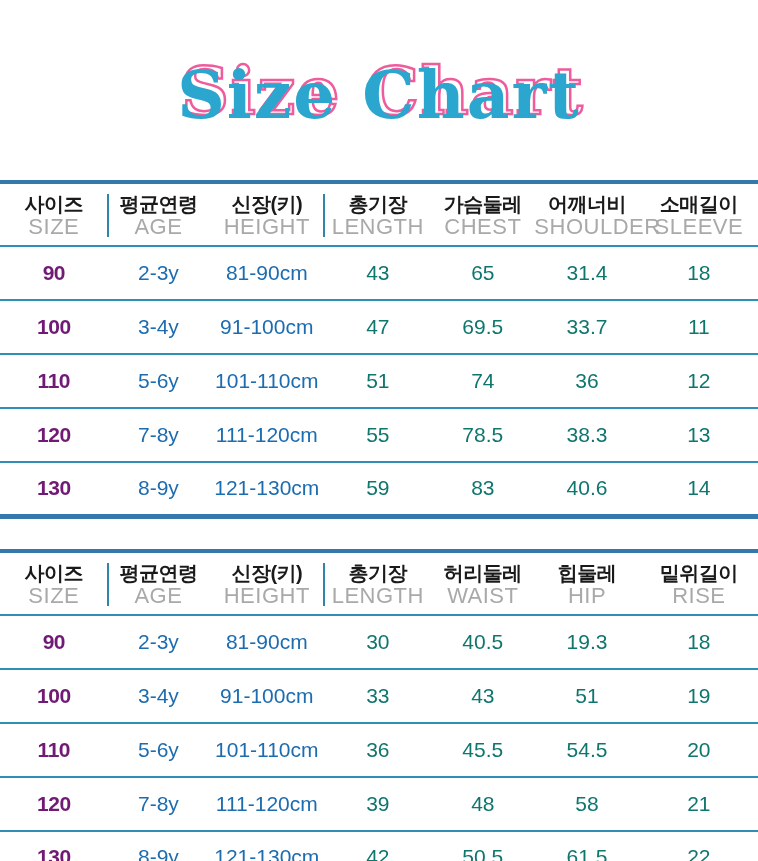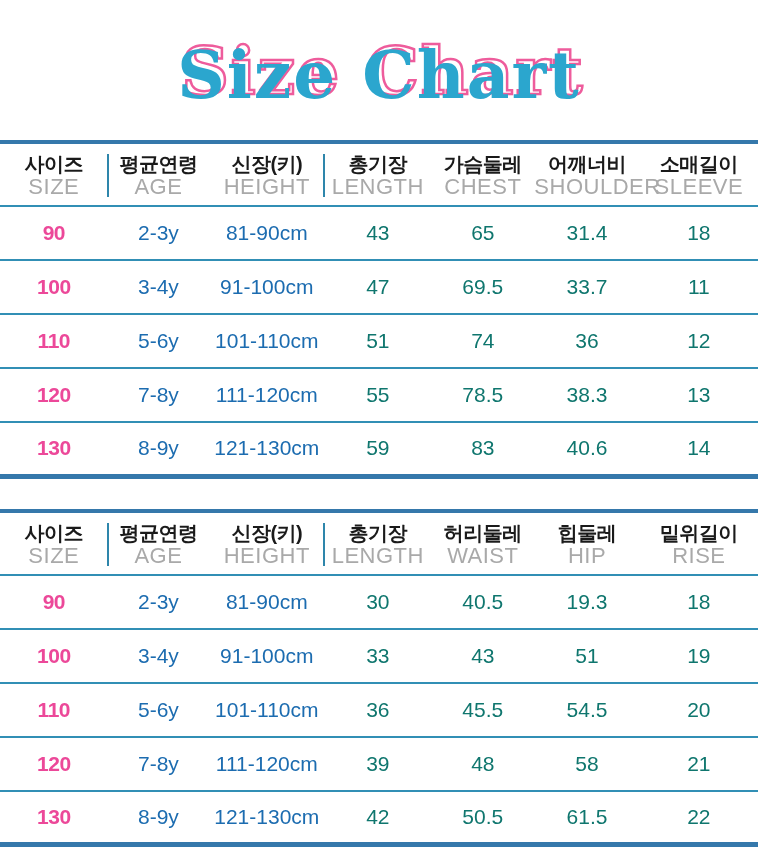--- a/index.html
+++ b/index.html
@@ -4,21 +4,21 @@
 <style>
   * { margin:0; padding:0; box-sizing:border-box; }
   html,body { background:#ffffff; }
   body {
     width:758px; height:861px;
     font-family:"Liberation Sans","DejaVu Sans",sans-serif;
     overflow:hidden;
   }
   
   .title-wrap {
-    height:140px;
+    height:180px;
     display:flex; align-items:center; justify-content:center;
     padding-top:10px;
   }
   .page-title {
     position:relative; z-index:0;
     font-family:"DejaVu Serif","Liberation Serif",serif;
     font-weight:900;
     font-size:66px;
     letter-spacing:2px;
     color:#2BA6CE;
@@ -58,21 +58,21 @@
 
   th { padding:9px 0 8px; text-align:center; vertical-align:middle; position:relative; font-weight:normal; }
   th .ko { display:block; font-size:20px; font-weight:700; color:#1A1A1A; line-height:23px; letter-spacing:-0.5px; }
   th .en { display:block; font-size:22px; color:#A9A9A9; line-height:21px; letter-spacing:0.5px; }
   th.has-divider::after {
     content:""; position:absolute; right:-1px; top:10px; bottom:8px;
     width:2px; background:#2E86AB;
   }
 
   td { text-align:center; vertical-align:middle; font-size:21px; }
-  td.col-size  { font-weight:700; color:#ec4899; letter-spacing:-0.5px; }
+  td.col-size  { font-weight:700; color:#701a75; letter-spacing:-0.5px; }
   td.col-range { color:#1C6CB0;margin-top:45px; }
   td.col-value { color:#0f766e; }
 </style>
 </head>
 <body>
 
 <div class="title-wrap">
   <h1 class="page-title" data-text="Size Chart">Size Chart</h1>
 </div>
 

